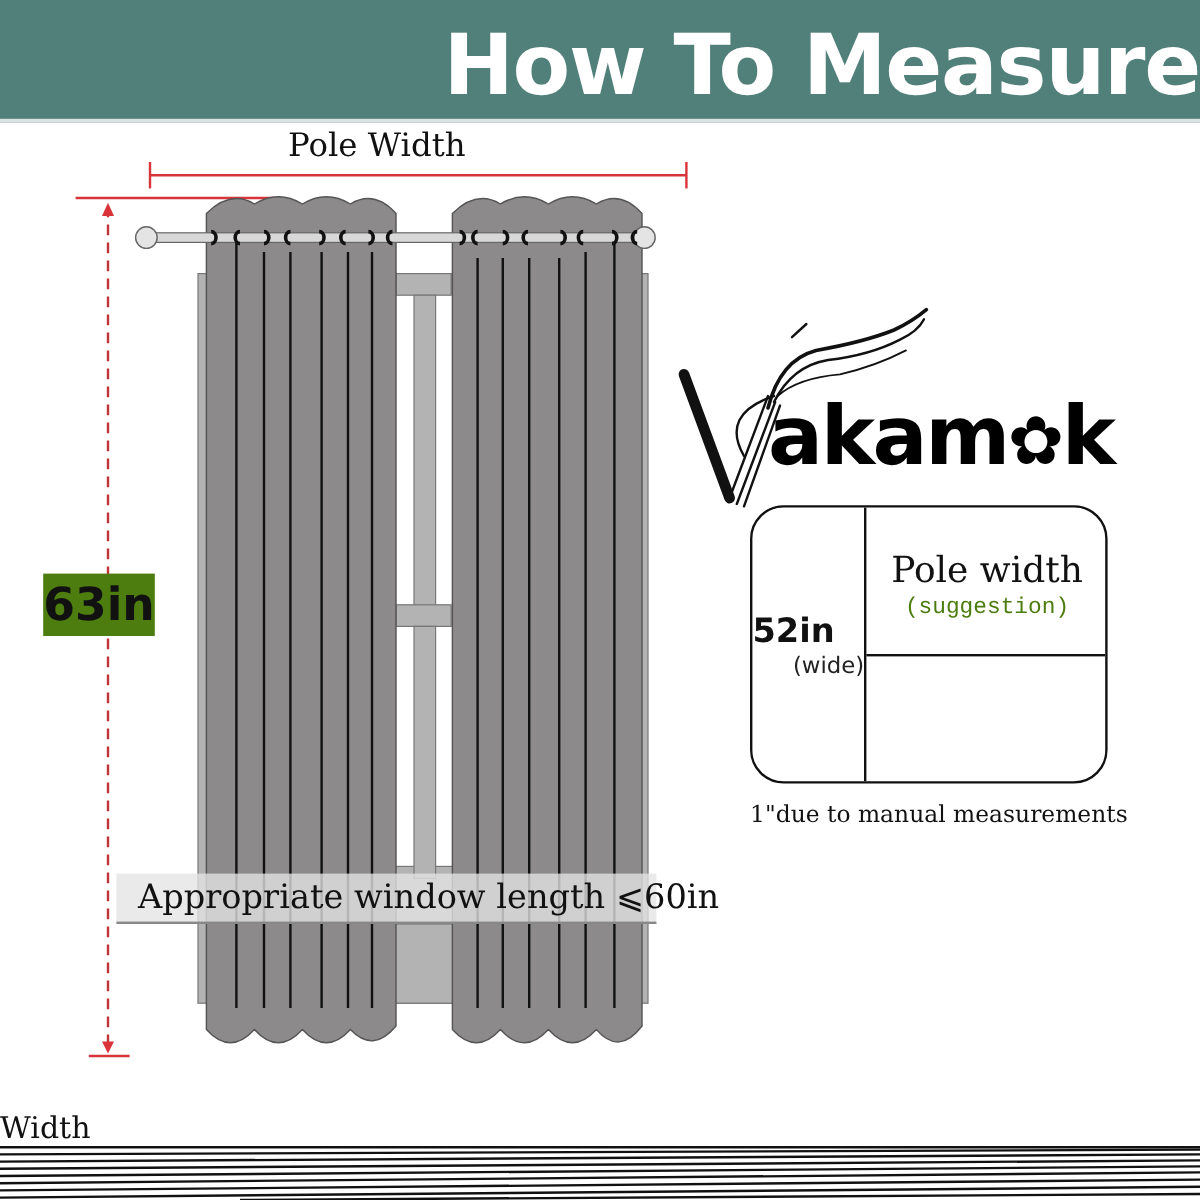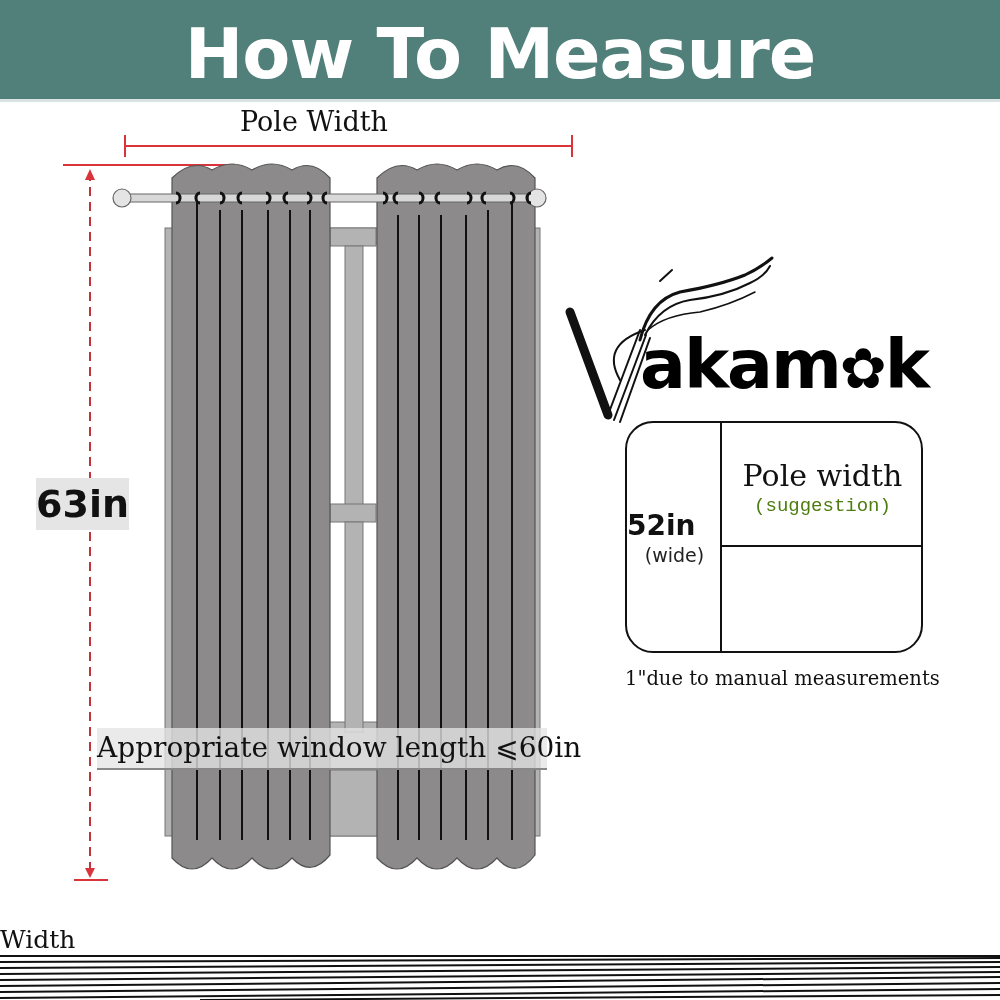--- a/index.html
+++ b/index.html
@@ -1,28 +1,28 @@
 <!DOCTYPE html>
 <html><head>
 <meta charset="utf-8">
 <style>
   html, body { margin:0; padding:0; }
   body { width:1000px; height:1000px; position:relative; background:#ffffff; overflow:hidden; font-family:"Liberation Sans", sans-serif; }
   .banner { position:absolute; left:0; top:0; width:1000px; height:102px; background:#517f7a; border-bottom:3px solid #d9e3e1; box-sizing:border-box; }
-  .banner-title { position:absolute; left:0; top:4px; width:1000px; text-align:center; color:#fff; font-family:"DejaVu Sans", sans-serif; font-weight:bold; font-size:70px; letter-spacing:-1px; line-height:100px; }
+  .banner-title { position:absolute; left:0; top:4px; width:1000px; text-align:right; color:#fff; font-family:"DejaVu Sans", sans-serif; font-weight:bold; font-size:70px; letter-spacing:-1px; line-height:100px; }
   .pole-label { position:absolute; left:214px; top:106px; width:200px; text-align:center; font-family:"DejaVu Serif", serif; font-size:27px; color:#111; }
   .diagram { position:absolute; left:0; top:0; }
-  .height-label { position:absolute; left:36px; top:478px; font-family:"DejaVu Sans", sans-serif; font-weight:bold; font-size:38px; color:#111; background:#e5e5e5; padding:4px 0; }
-  .window-label { position:absolute; left:97px; top:728px; width:450px; height:42px; background:rgba(228,228,228,0.78); border-bottom:2px solid #888; font-family:"DejaVu Serif", serif; font-size:28px; color:#111; line-height:40px; white-space:nowrap; padding-left:0; box-sizing:border-box; }
+  .height-label { position:absolute; left:36px; top:478px; font-family:"DejaVu Sans", sans-serif; font-weight:bold; font-size:38px; color:#111; background:#4d7c0f; padding:4px 0; }
+  .window-label { position:absolute; left:97px; top:728px; width:450px; height:42px; background:rgba(228,228,228,0.78); border-bottom:2px solid #888; font-family:"DejaVu Serif", serif; font-size:28px; color:#111; line-height:40px; white-space:nowrap; padding-left:18px; box-sizing:border-box; }
   .brand-text { position:absolute; left:640px; top:325px; font-family:"DejaVu Sans", sans-serif; font-weight:bold; font-size:68px; color:#000000; letter-spacing:-2px; line-height:80px; }
   .info-box { position:absolute; left:625px; top:421px; width:298px; height:232px; border:2px solid #111; border-radius:28px; box-sizing:border-box; }
   .info-left { position:absolute; left:0; top:0; width:95px; height:100%; border-right:2px solid #111; box-sizing:border-box; }
   .info-hline { position:absolute; left:95px; right:0; top:122px; border-top:2px solid #111; }
   .size-value { position:absolute; left:0; top:86px; width:95px; font-family:"DejaVu Sans", sans-serif; font-weight:bold; font-size:28px; color:#111; }
-  .size-sub { position:absolute; left:0; top:121px; width:95px; text-align:center; font-family:"DejaVu Sans", sans-serif; font-size:19px; color:#222; }
+  .size-sub { position:absolute; left:0; top:121px; width:95px; text-align:center; font-family:"DejaVu Sans", sans-serif; font-size:19px; color:#222;padding-left:16px; }
   .pole-title { position:absolute; left:95px; top:35px; width:201px; text-align:center; font-family:"DejaVu Serif", serif; font-size:30px; color:#111; }
   .pole-sub { position:absolute; left:95px; top:72px; width:201px; text-align:center; font-family:Liberation Mono, monospace; font-size:19px; color:#4d7c0f; }
   .pole-range { position:absolute; left:95px; top:160px; width:201px; text-align:center; font-family:"DejaVu Sans", sans-serif; font-weight:bold; font-size:31px; color:#111; }
   .note { position:absolute; left:625px; top:666px; width:370px; font-family:"DejaVu Serif", serif; font-size:19.5px; color:#111; line-height:25px; white-space:nowrap; }
   .floor-label { position:absolute; left:0; top:925px; font-family:"DejaVu Serif", serif; font-size:25px; color:#111; }
 </style>
 </head>
 <body>
 
 <div class="banner">

